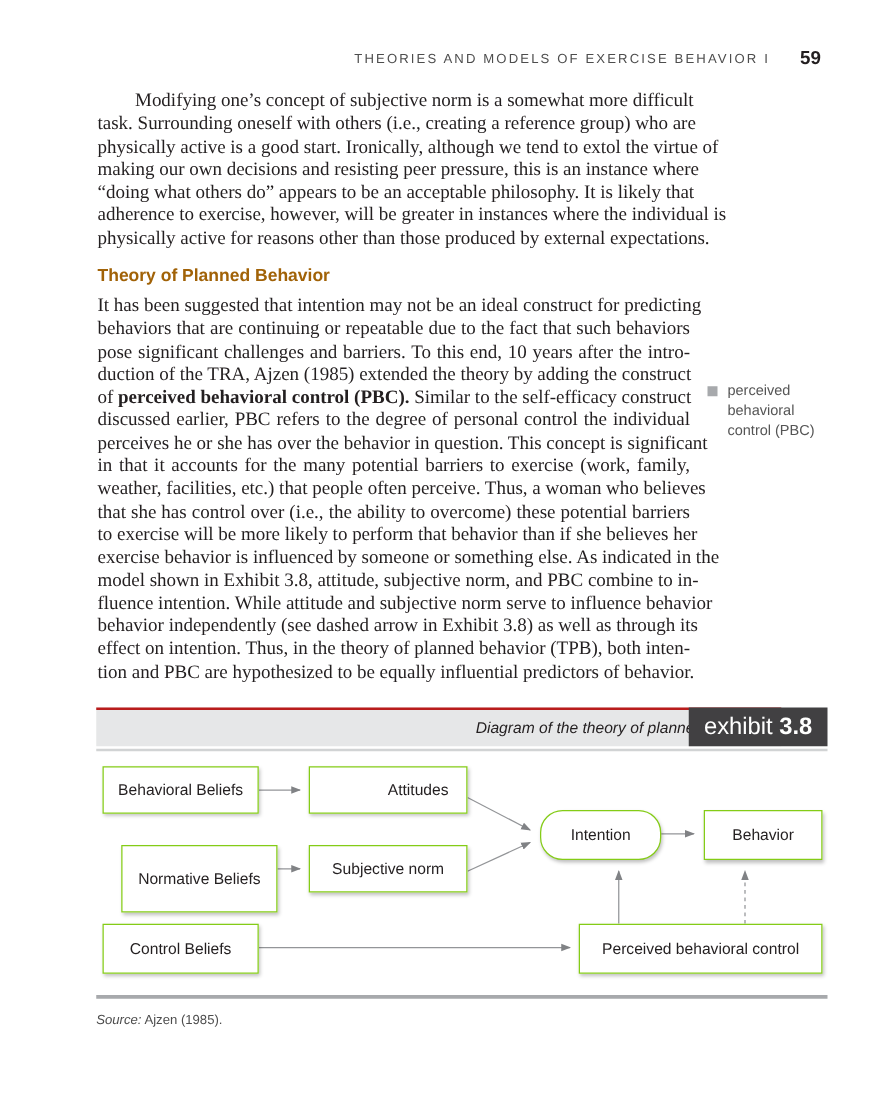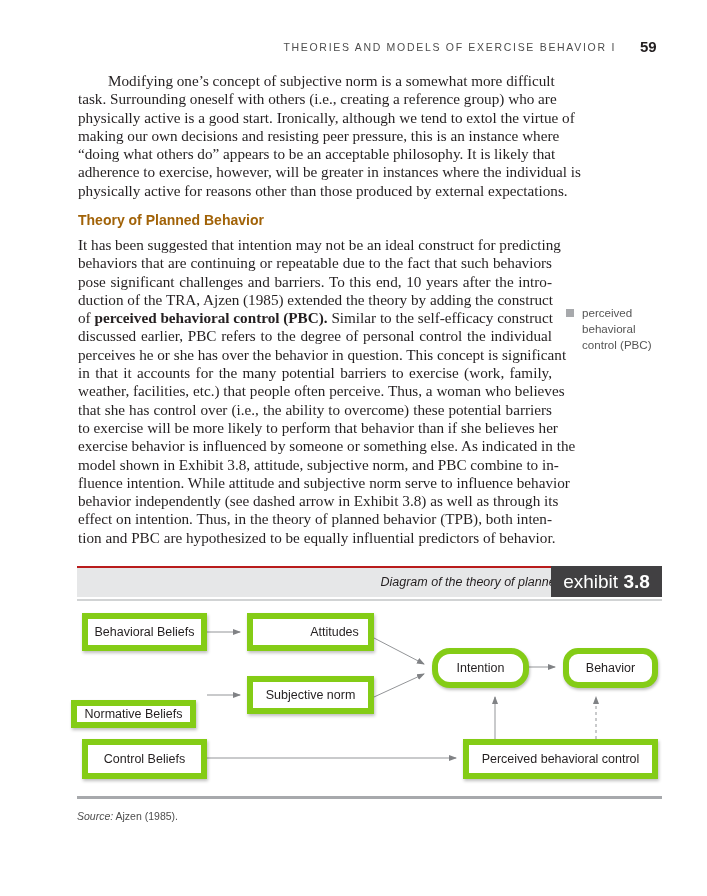--- a/index.html
+++ b/index.html
@@ -16,21 +16,21 @@
   .line.last { text-align-last: left; }
   .heading { position: absolute; left: 78px; top: 212px; font-size: 14px; font-weight: bold; color: #a16207; }
   .margin-note { position: absolute; left: 567px; top: 305px; font-size: 11.6px; line-height: 16px; color: #555; width: 100px; }
   .margin-bullet { position: absolute; left: -1px; top: 4px; width: 8px; height: 8px; background: #a7a9ac; }
   .margin-text { display: block; padding-left: 15px; }
   .exhibit-bar { position: absolute; left: 77px; top: 566px; width: 548px; height: 29px; background: #e6e7e8; border-top: 2px solid #b91c1c; font-style: italic; }
   .exhibit-caption { position: absolute; right: 8px; top: 7px; font-size: 12.5px; color: #231f20; }
   .exhibit-label { position: absolute; left: 551px; top: 566px; width: 111px; height: 31px; background: #414042; color: #fff; text-align: center; line-height: 31px; font-size: 19px; }
   .exhibit-label b { font-weight: bold; }
   .exhibit-underline { position: absolute; left: 77px; top: 599px; width: 585px; height: 2px; background: #d1d3d4; }
-  .box { position: absolute; background: #fff; border: 6px solid #84cc16; box-shadow: 1px 2px 3px rgba(0,0,0,0.25); font-size: 12.5px; color: #231f20; display: flex; align-items: center; justify-content: center; box-sizing: border-box; }
+  .box { position: absolute; background: #fff; border: 1px solid #84cc16; box-shadow: 1px 2px 3px rgba(0,0,0,0.25); font-size: 12.5px; color: #231f20; display: flex; align-items: center; justify-content: center; box-sizing: border-box; }
   .diagram-svg { position: absolute; left: 0; top: 0; }
   .bottom-rule { position: absolute; left: 77px; top: 796px; width: 585px; height: 3px; background: #a7a9ac; }
   .source { position: absolute; left: 77px; top: 810px; font-size: 10.5px; color: #4d4d4d; }
   .source i { }
 </style>
 </head>
 <body>
 
 <div class="running-head sans">THEORIES AND MODELS OF EXERCISE BEHAVIOR I</div>
 <div class="page-num sans">59</div>
@@ -94,21 +94,21 @@
   <line x1="374" y1="638" x2="424" y2="664" stroke="#939598" stroke-width="1" marker-end="url(#ah)"></line>
   <line x1="374" y1="697" x2="424" y2="674" stroke="#939598" stroke-width="1" marker-end="url(#ah)"></line>
   <line x1="529" y1="667" x2="555" y2="667" stroke="#939598" stroke-width="1" marker-end="url(#ah)"></line>
   <line x1="207" y1="758" x2="456" y2="758" stroke="#939598" stroke-width="1" marker-end="url(#ah)"></line>
   <line x1="495" y1="739" x2="495" y2="697" stroke="#939598" stroke-width="1" marker-end="url(#ah)"></line>
   <line x1="596" y1="739" x2="596" y2="697" stroke="#939598" stroke-width="1" stroke-dasharray="3,3" marker-end="url(#ah)"></line>
 </svg>
 
 <div class="box sans" style="left:82px;top:613px;width:125px;height:38px;">Behavioral Beliefs</div>
 <div class="box sans" style="left:247px;top:613px;width:127px;height:38px;padding-left:48px;">Attitudes</div>
-<div class="box sans" style="left:71px;top:676px;width:125px;height:28px;margin-top:24px;">Normative Beliefs</div>
+<div class="box sans" style="left:97px;top:676px;width:125px;height:54px;">Normative Beliefs</div>
 <div class="box sans" style="left:247px;top:676px;width:127px;height:38px;">Subjective norm</div>
 <div class="box sans" style="left:432px;top:648px;width:97px;height:40px;border-radius:18px;">Intention</div>
-<div class="box sans" style="left:563px;top:648px;width:95px;height:40px;border-radius:15px;">Behavior</div>
+<div class="box sans" style="left:563px;top:648px;width:95px;height:40px;">Behavior</div>
 <div class="box sans" style="left:82px;top:739px;width:125px;height:40px;">Control Beliefs</div>
 <div class="box sans" style="left:463px;top:739px;width:195px;height:40px;">Perceived behavioral control</div>
 
 <div class="bottom-rule"></div>
 <div class="source sans"><i>Source:</i><span> Ajzen (1985).</span></div>
 
 </body></html>

